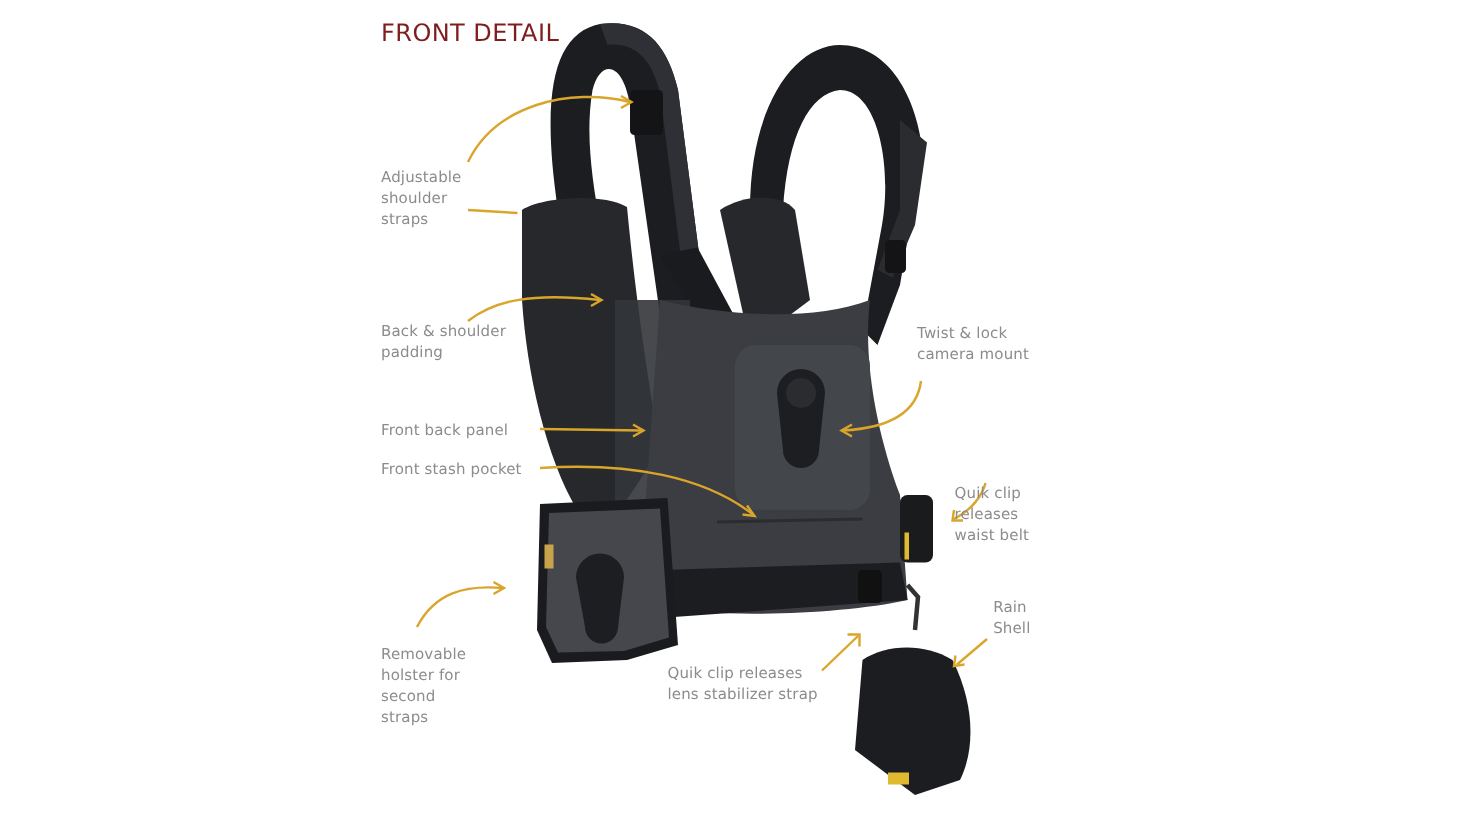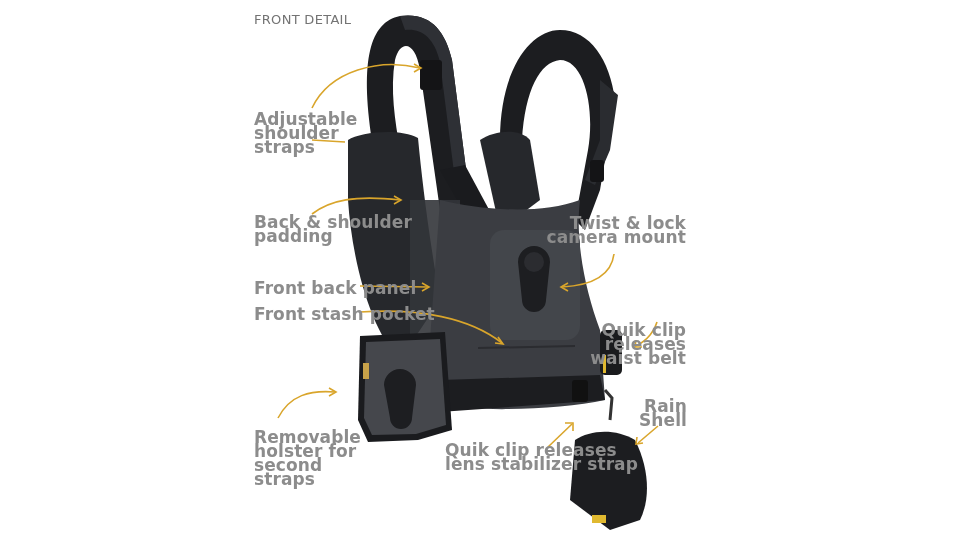--- a/index.html
+++ b/index.html
@@ -1,20 +1,20 @@
 <!DOCTYPE html>
 <html><head>
 <meta charset="utf-8">
 <style>
   html, body { margin:0; padding:0; background:#ffffff; }
   body { width:978px; height:550px; position:relative; overflow:hidden;
          font-family:"DejaVu Sans", sans-serif; color:#8a8a8a; }
-  .lbl { position:absolute; font-size:17px; line-height:14px; color:#8c8c8c; white-space:pre-line; letter-spacing:0.1px;font-weight:bold; }
-  .lbl.r { text-align:right; }
-  .title { position:absolute; left:254px; top:12px; font-size:13px; color:#737373; letter-spacing:0.3px;text-align:center; }
+  .lbl { position:absolute; font-size:10px; line-height:14px; color:#8c8c8c; white-space:pre-line; letter-spacing:0.1px; }
+  .lbl.r { }
+  .title { position:absolute; left:254px; top:12px; font-size:16px; color:#7f1d1d; letter-spacing:0.3px;text-align:center; }
   svg.art { position:absolute; left:0; top:0; }
 </style>
 </head>
 <body>
 
 <svg class="art" width="978" height="550" viewBox="0 0 978 550">
 
   <g>
     <path d="M372,140 C360,60 370,22 400,16 C430,12 445,30 452,60 L470,200 L440,210 L420,70 C415,40 400,40 395,60 C390,90 395,120 400,150 Z" fill="#1c1d20"></path>
     <path d="M400,16 C430,12 445,30 452,60 L470,200 L458,204 L440,62 C434,36 420,28 405,30 Z" fill="#2e3035"></path>

